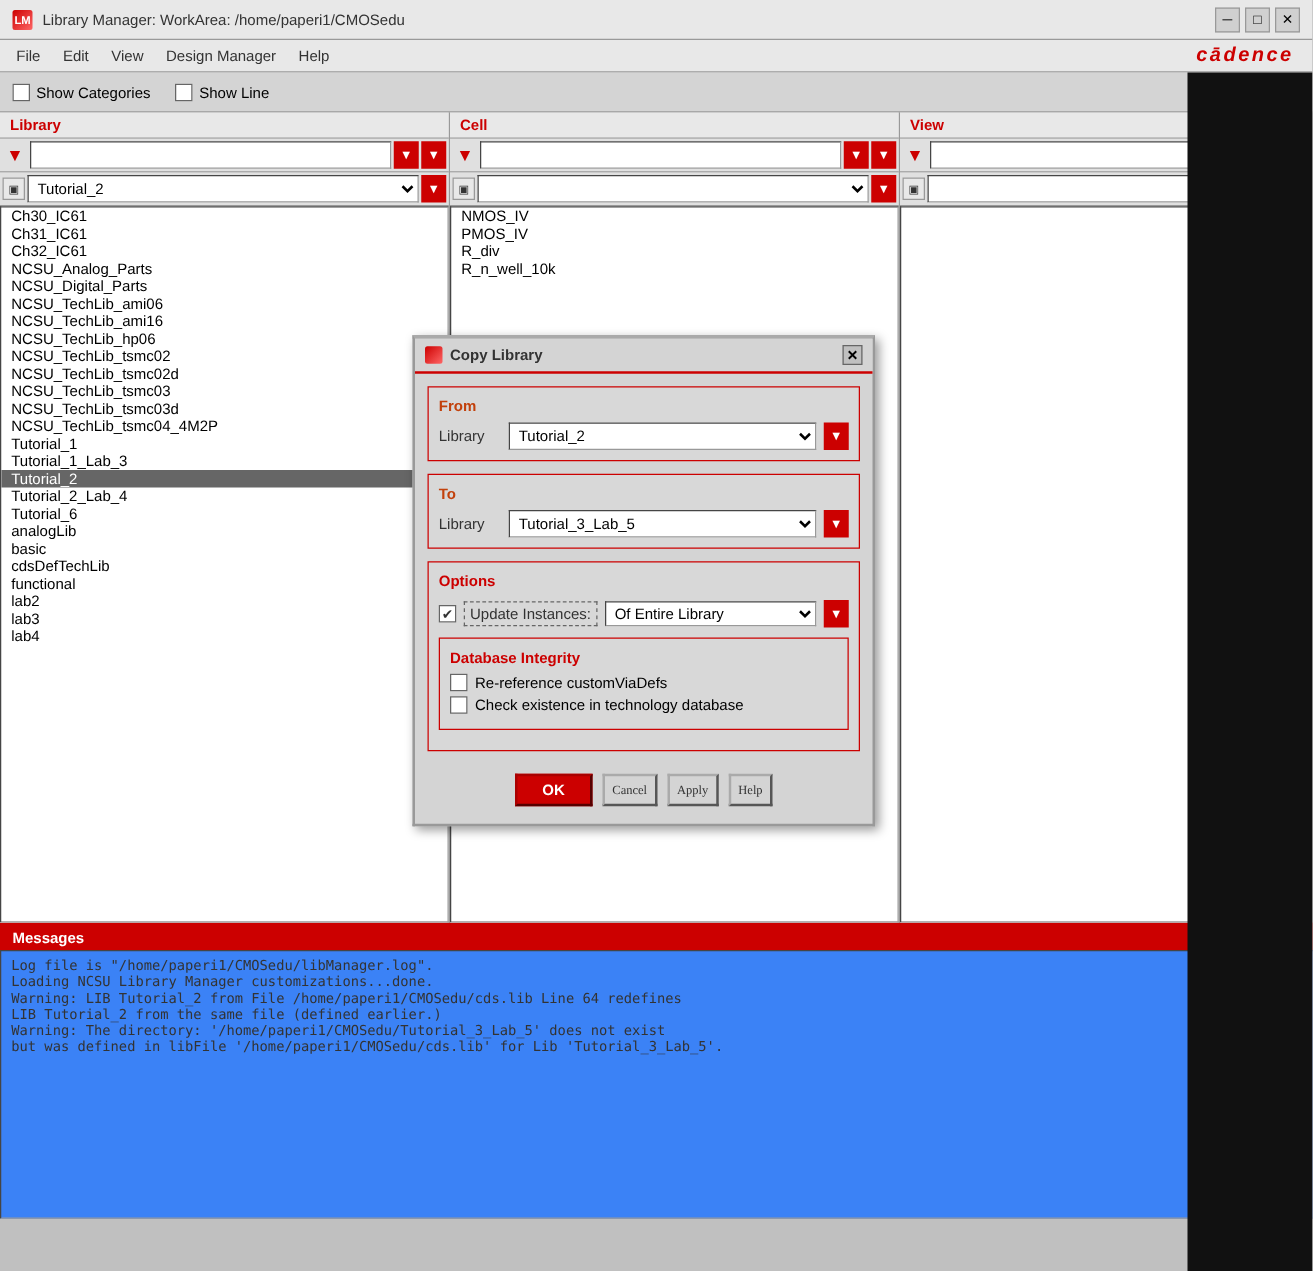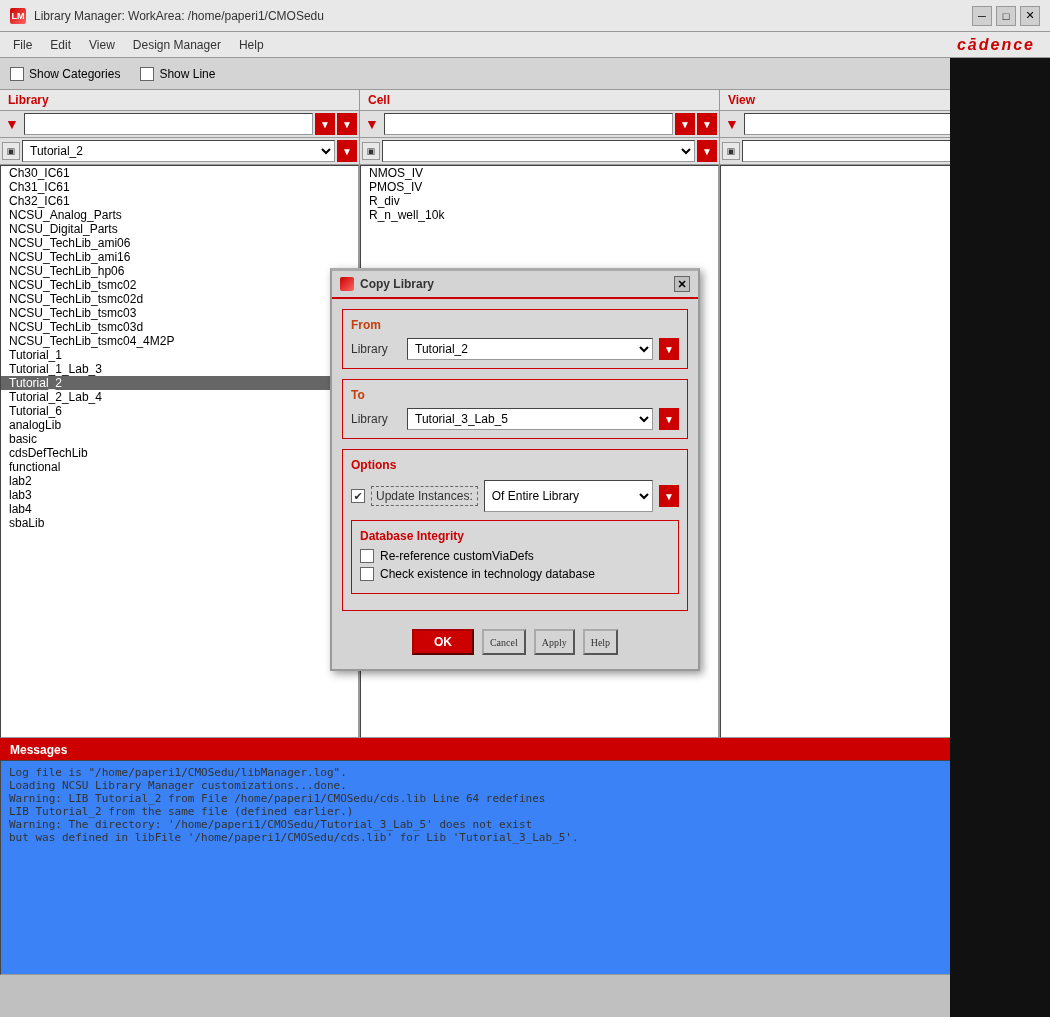--- a/index.html
+++ b/index.html
@@ -393,21 +393,21 @@
       background: #d4d4d4;
       color: #333;
       border: 2px outset #aaa;
       padding: 4px 6px;
       cursor: pointer;
       font-size: 10px;
       font-family: Liberation Serif, serif;
     }
     .instances-select {
       flex: 1;
-      height: 32px;
+      height: 20px;
       border: 1px inset #999;
       background: white;
       font-size: 12px;
       padding: 0 3px;
     }
     .update-label {
       font-size: 12px;
       color: #333;
       border: 1px dashed #666;
       padding: 2px 4px;
@@ -488,21 +488,20 @@
       <div class="list-item selected">Tutorial_2</div>
       <div class="list-item">Tutorial_2_Lab_4</div>
       <div class="list-item">Tutorial_6</div>
       <div class="list-item">analogLib</div>
       <div class="list-item">basic</div>
       <div class="list-item">cdsDefTechLib</div>
       <div class="list-item">functional</div>
       <div class="list-item">lab2</div>
       <div class="list-item">lab3</div>
       <div class="list-item">lab4</div>
-      <div class="list-item">sbaLib</div>
     </div>
   </div>
 
   <div class="panel cell-panel">
     <div class="panel-header">Cell</div>
     <div class="panel-filter">
       <span class="filter-icon">▼</span>
       <input class="filter-input" type="text" style="">
       <button class="dropdown-btn">▼</button>
       <button class="dropdown-btn">▼</button>

